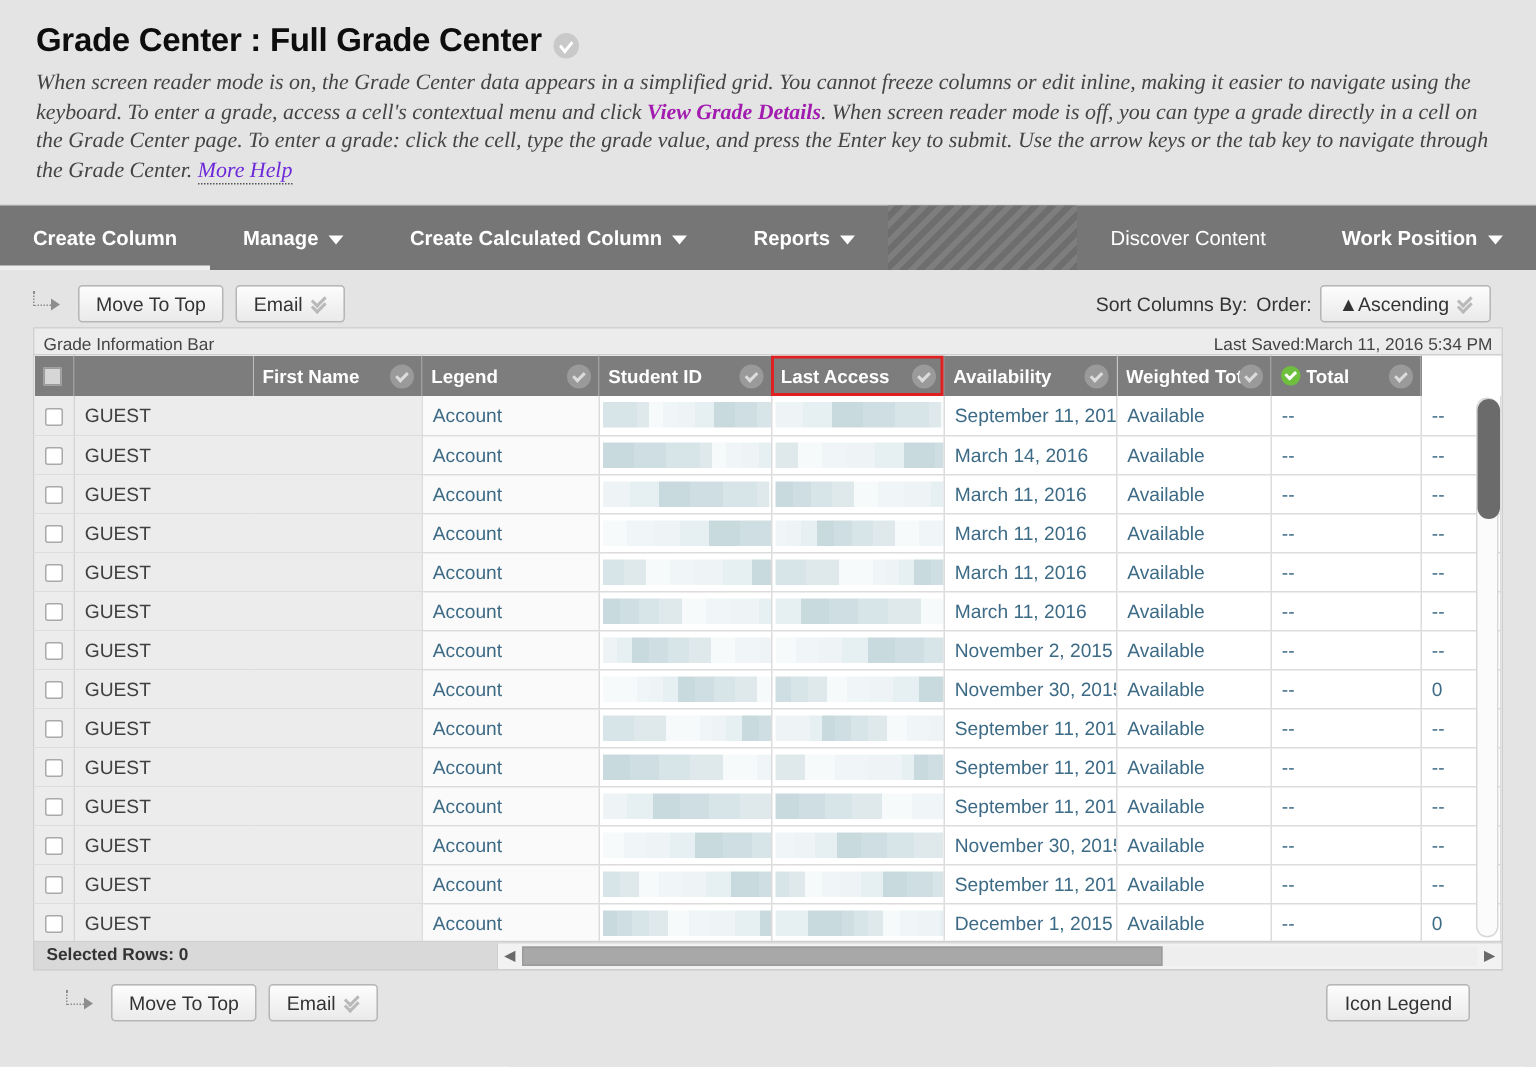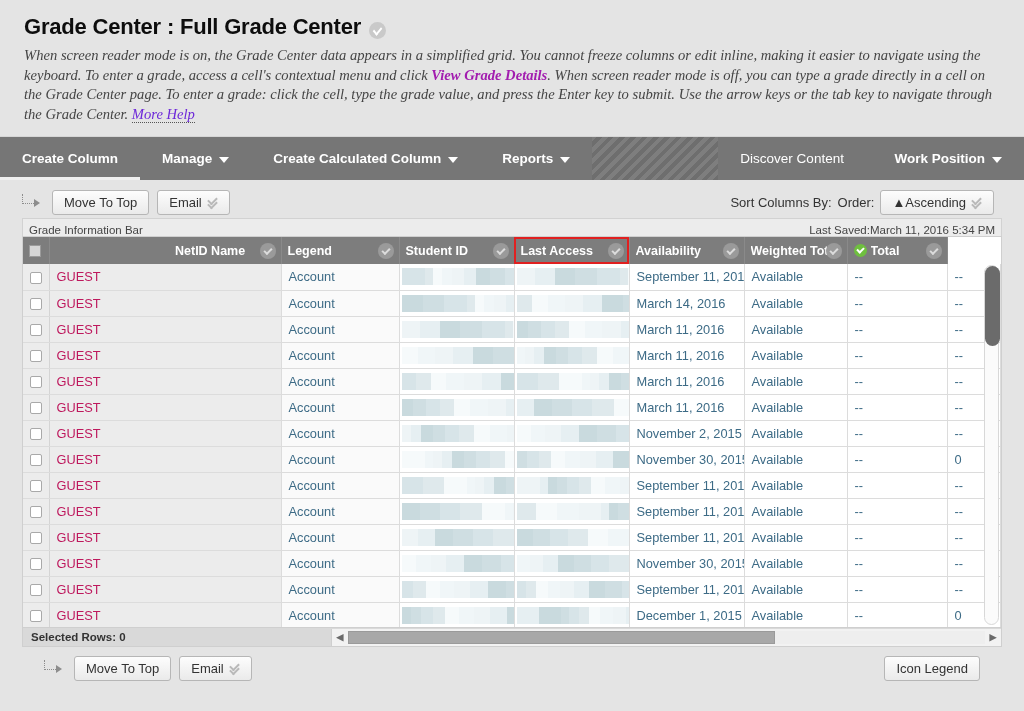--- a/index.html
+++ b/index.html
@@ -198,21 +198,21 @@
   }
   td.cb-cell {
     background: #ececec; width: 26px; padding: 0; text-align: center;
     border-right: 1px solid #d4d4d4;
   }
   td.cb-cell .row-check {
     width: 12px; height: 12px; display: inline-block;
     background: #fff; border: 1px solid #a9a9a9; border-radius: 2px;
     vertical-align: middle; cursor: pointer;
   }
-  td.lastname { background: #ececec; color: #be185d; }
+  td.lastname { background: #ececec; color: #404040; }
   td.redacted { padding: 0; }
   .blur-bar {
     height: 100%; width: 100%;
     display: block;
   }
 
   
   .grid-footer {
     display: flex; align-items: center;
     height: 19px; background: #d9d9d9;
@@ -347,21 +347,21 @@
           <th class="sorted" style="padding-left:6px;">
 
             <div class="hdr-inner">
               <span class="hdr-check"></span>
               <span class="hdr-label">Last Name</span>
             </div>
           </th>
           <th style="width:0;padding:0;border:none;"></th>
           <th>
             <div class="hdr-inner">
-                <span class="hdr-label">NetID Name</span>
+                <span class="hdr-label">First Name</span>
               </div>
             <span class="col-menu"></span>
           </th>
           <th>
             <div class="hdr-inner">
                 <span class="hdr-label">Legend</span>
               </div>
             <span class="col-menu"></span>
           </th>
           <th>

